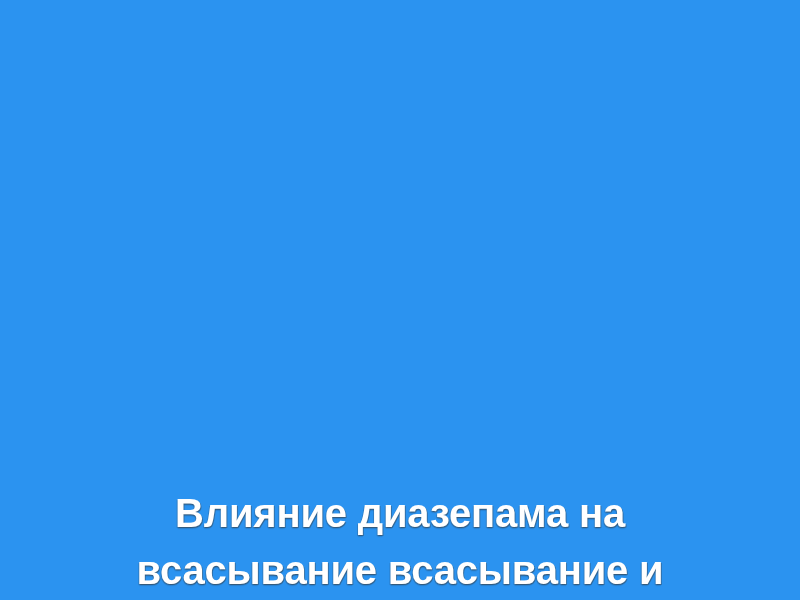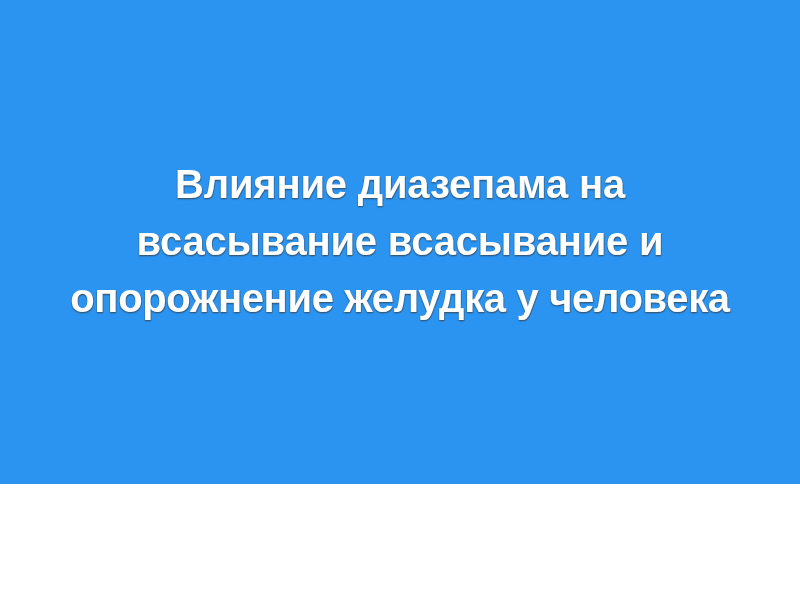--- a/index.html
+++ b/index.html
@@ -12,24 +12,24 @@
     width: 800px;
     height: 600px;
     overflow: hidden;
     font-family: "Liberation Sans", "DejaVu Sans", sans-serif;
   }
 
   #slide {
     position: relative;
     box-sizing: border-box;
     width: 800px;
-    height: 484px;
+    height: 600px;
     background: #2b93f0;
     display: flex;
-    align-items: center;
+    align-items: flex-end;
     justify-content: center;
   }
 
   #title-block {
     width: 740px;
     margin: 0;
     padding: 0;
     
     transform: translateY(-1px);
     text-align: center;
@@ -56,16 +56,15 @@
   }
 </style>
 </head>
 <body>
 
 <div id="slide">
 
   <div id="title-block">
     <span class="title-line line-1">Влияние диазепама на</span>
     <span class="title-line line-2">всасывание всасывание и</span>
-    <span class="title-line line-3">опорожнение желудка у человека</span>
   </div>
 
 </div>
 
 </body></html>

